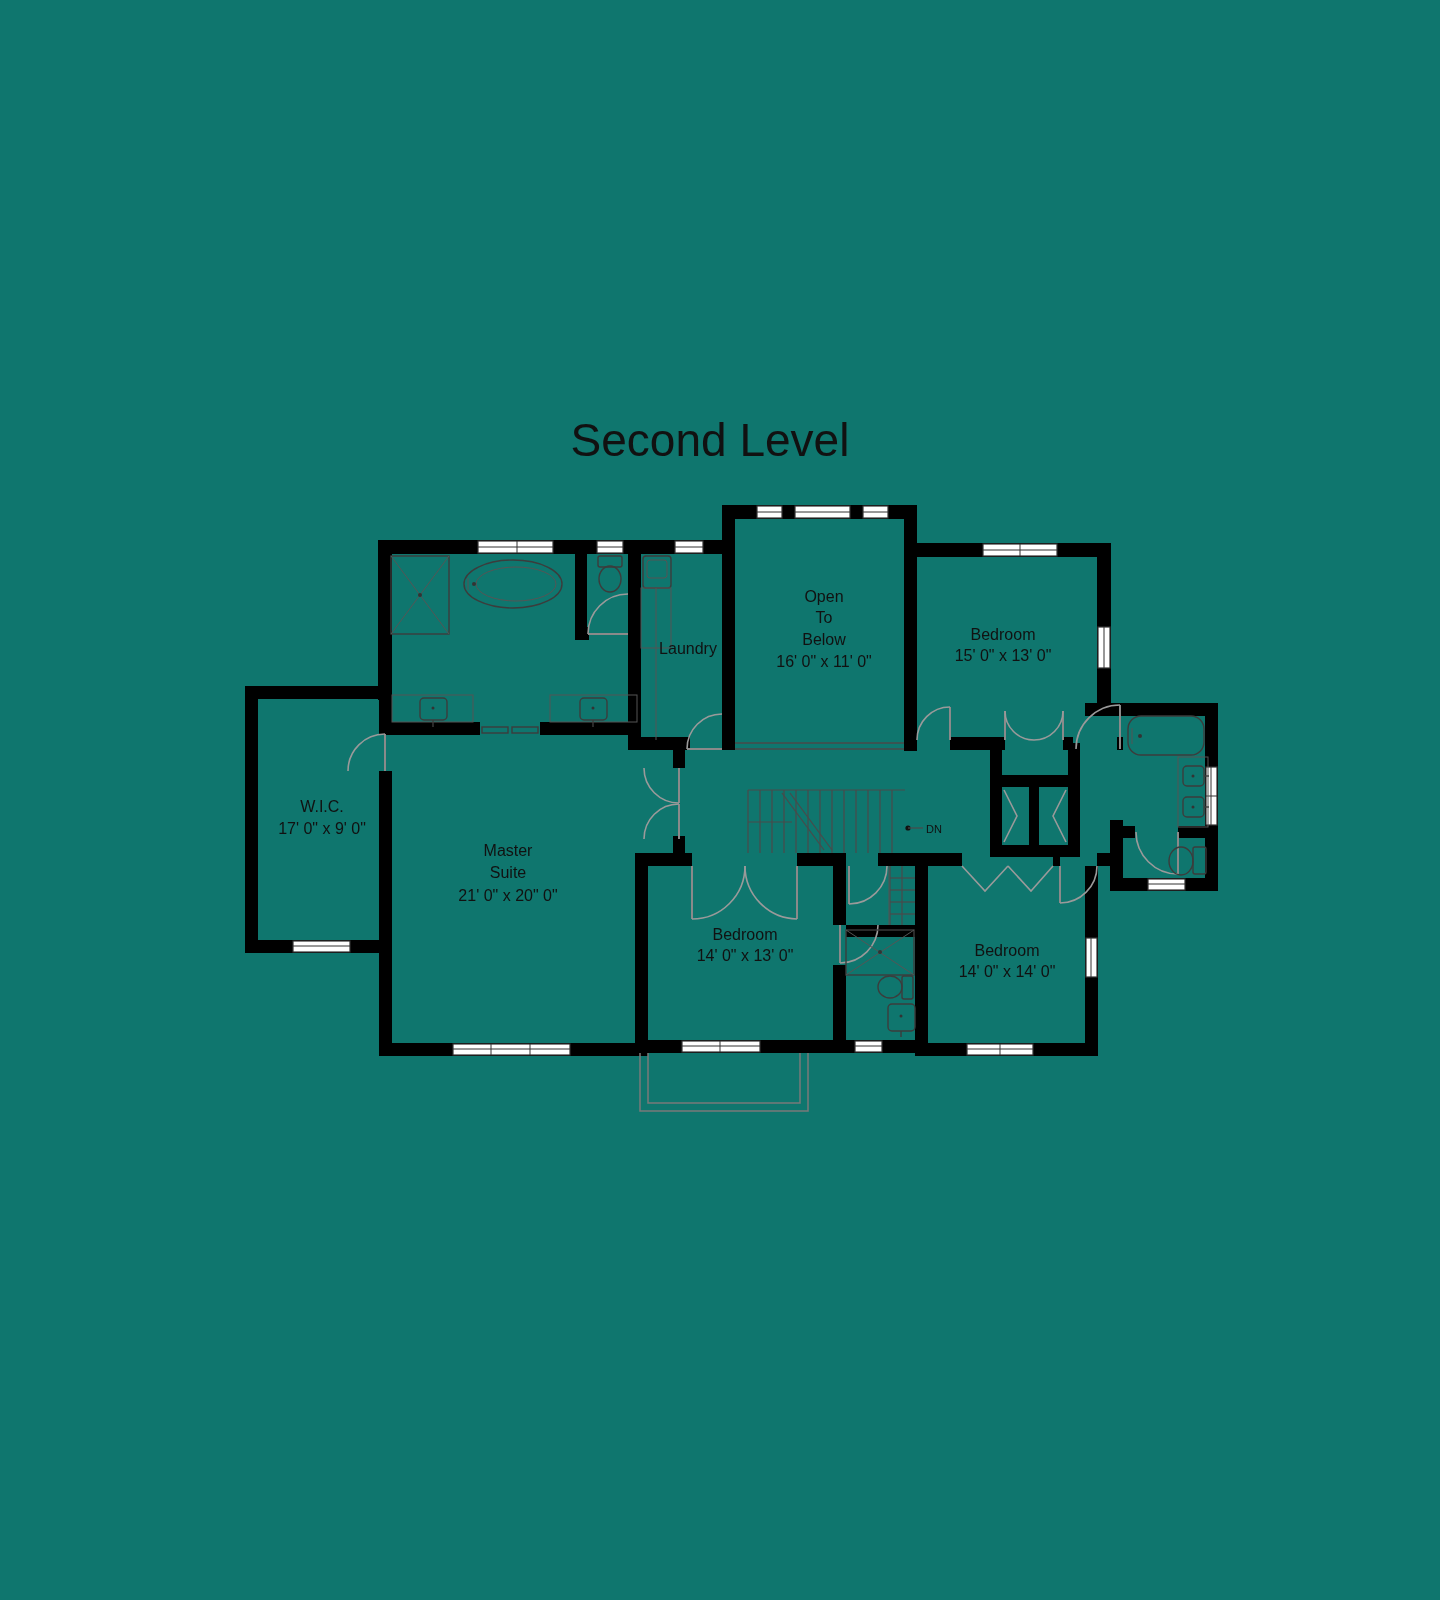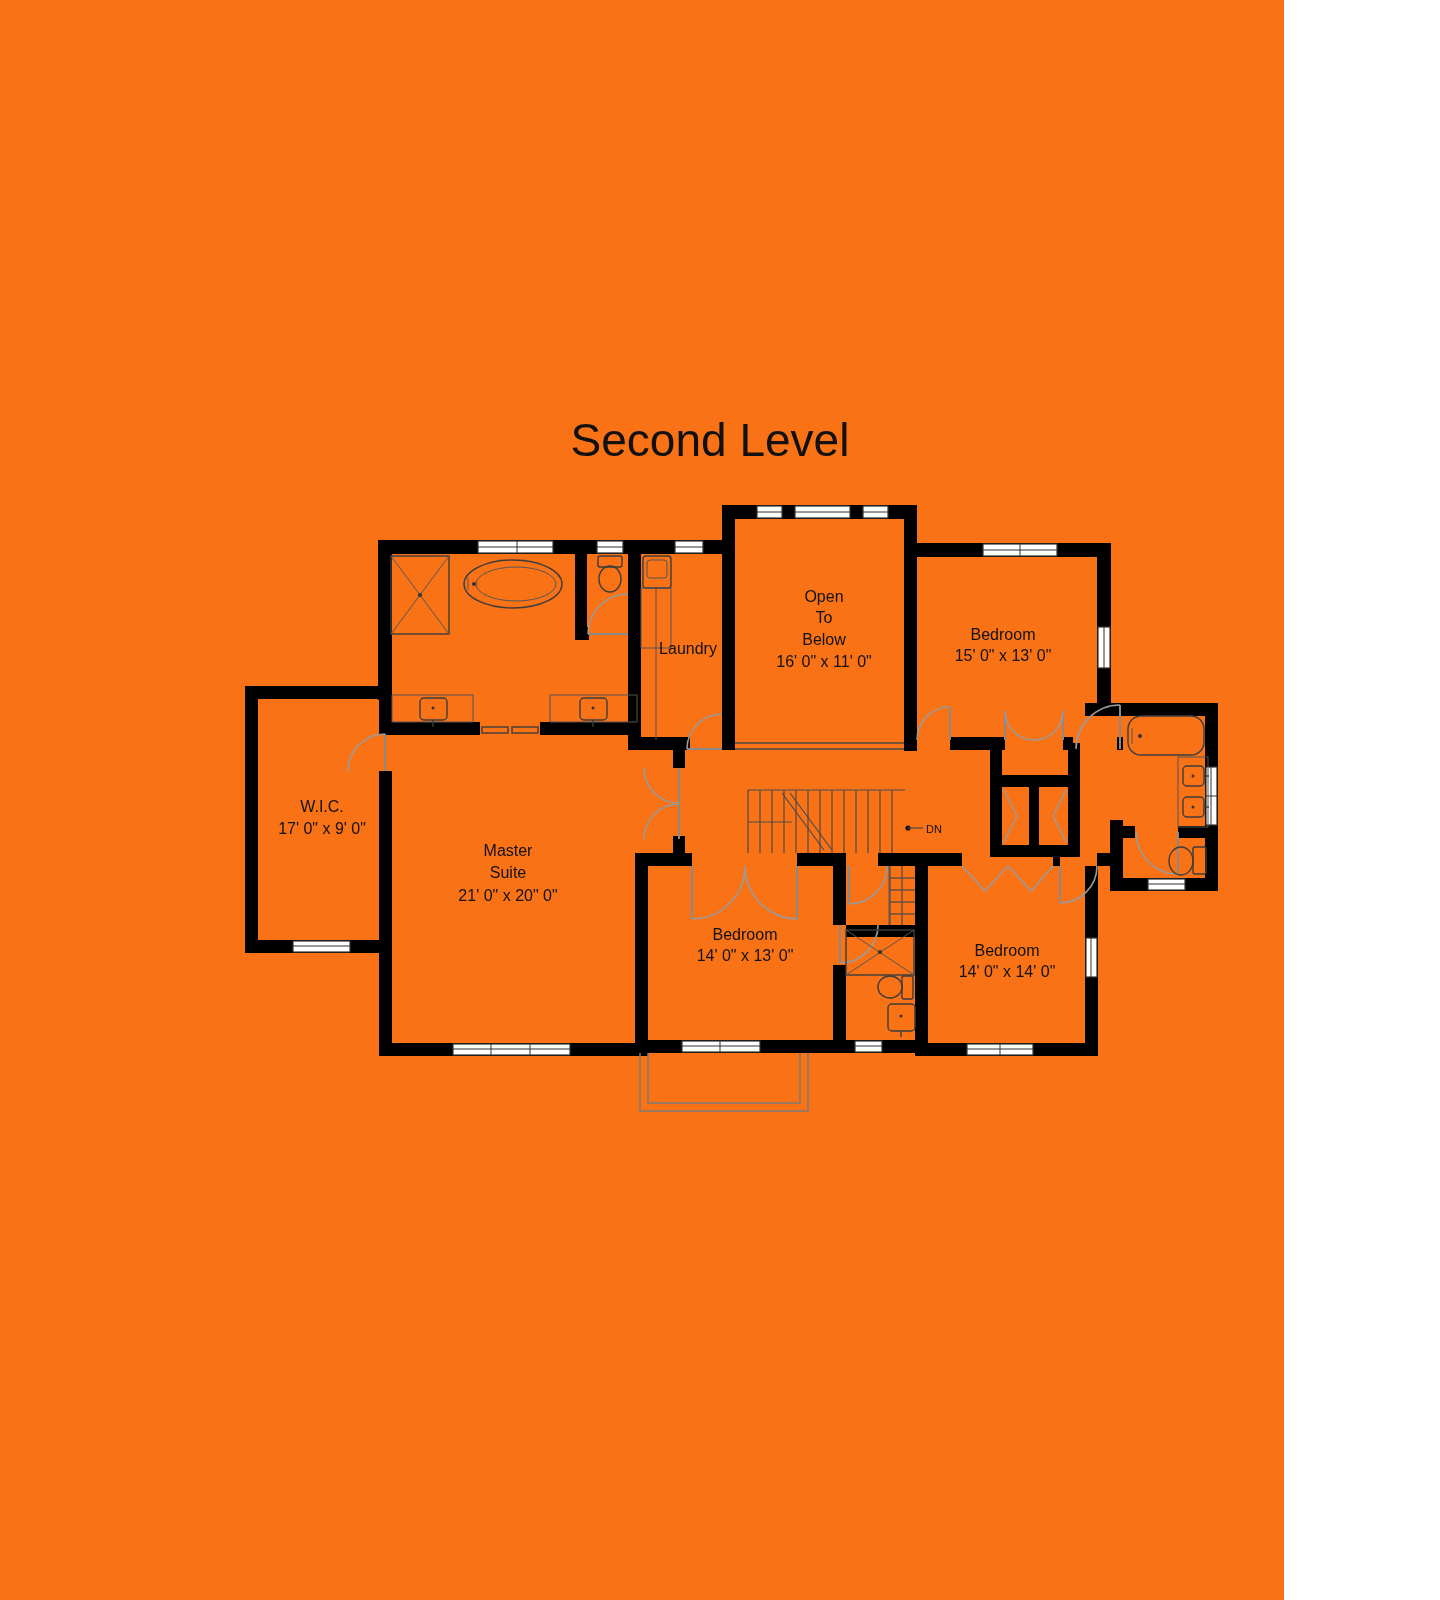--- a/index.html
+++ b/index.html
@@ -1,16 +1,16 @@
 <!DOCTYPE html>
 <html><head>
 <meta charset="utf-8">
 <style>
   html,body{margin:0;padding:0;background:#ffffff;}
-  .page{position:relative;width:1284px;height:1600px;background:#f97316;overflow:hidden;
+  .page{position:relative;width:1440px;height:1600px;background:#0f766e;overflow:hidden;
         font-family:"Liberation Sans", sans-serif;}
   svg{position:absolute;left:0;top:0;}
   .wall{fill:#000;stroke:none;}
   .fix{fill:none;stroke:#3c3c3c;stroke-width:1.4;}
   .fixthin{fill:none;stroke:#555;stroke-width:1;}
   .door{fill:none;stroke:#9a9a9a;stroke-width:1.6;}
   .leaf{fill:none;stroke:#8a8a8a;stroke-width:2;}
   .win{fill:#ffffff;stroke:#333;stroke-width:1.2;}
   .winline{stroke:#333;stroke-width:1;}
   .stair{fill:none;stroke:#4a4a4a;stroke-width:1.2;}

